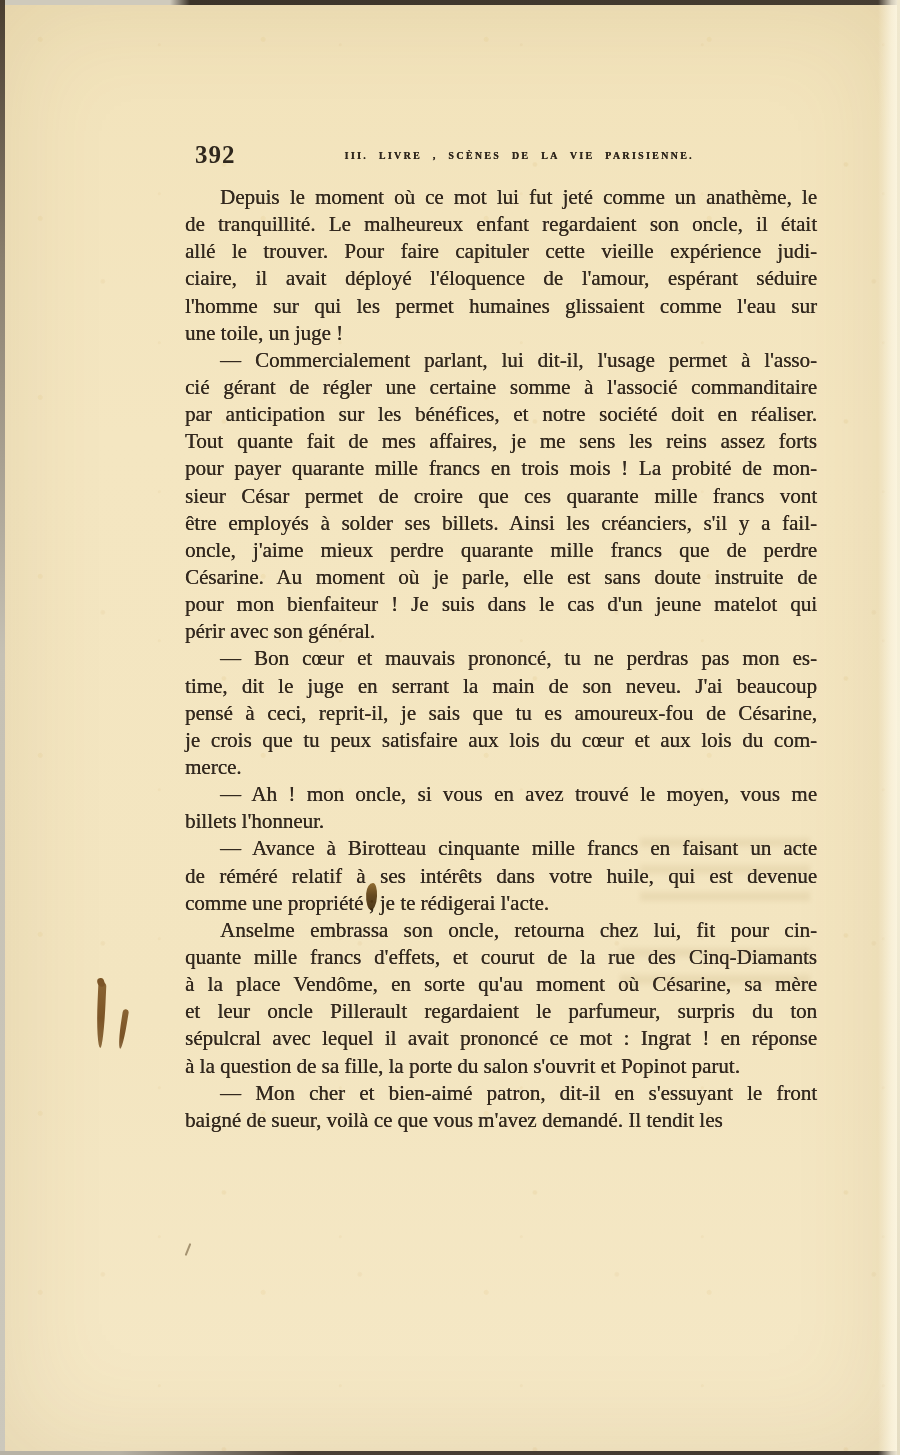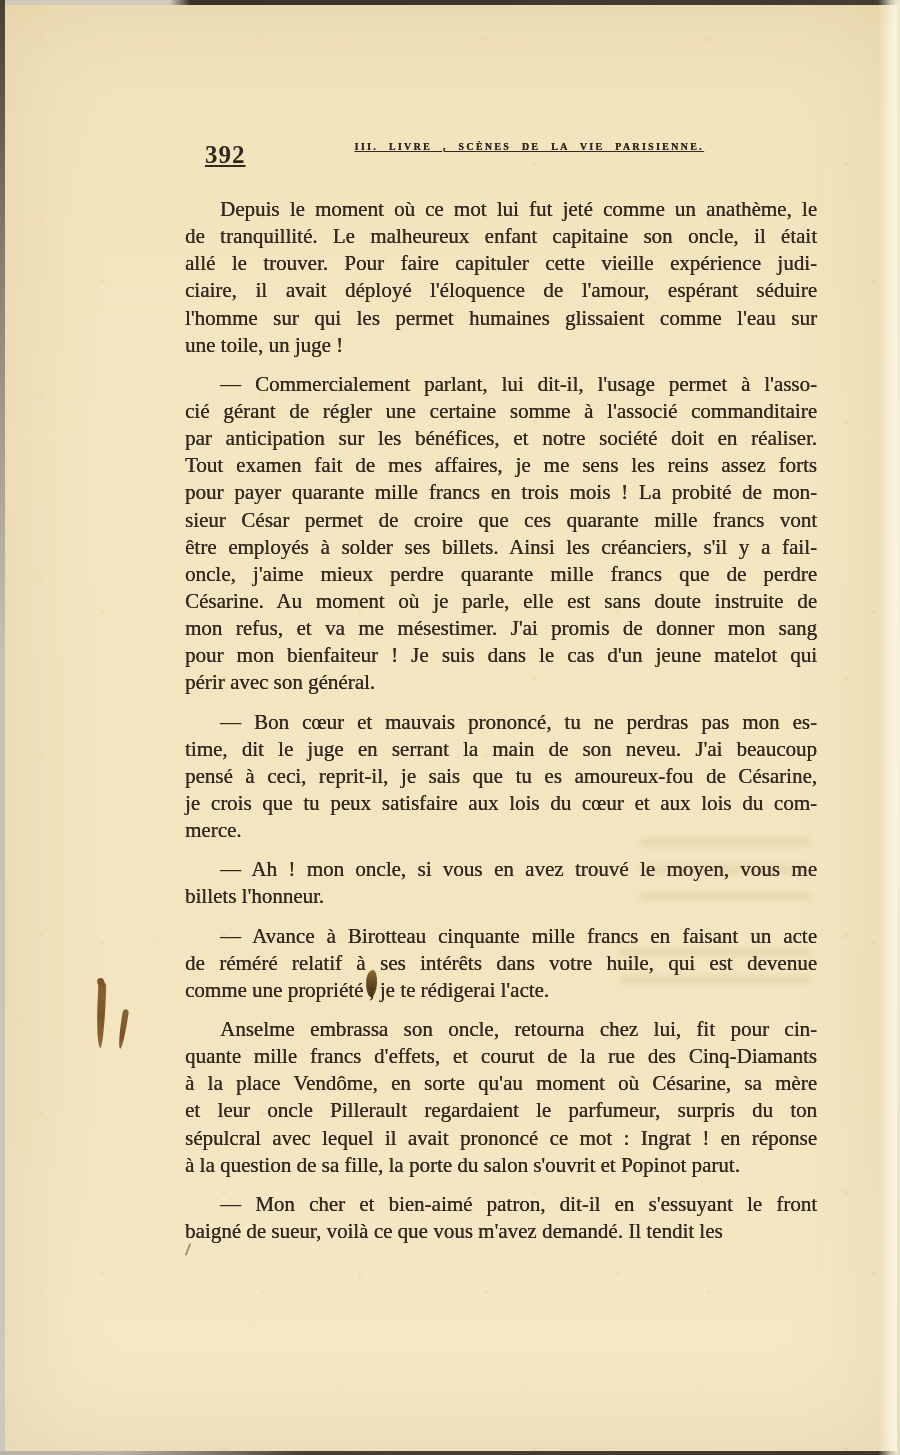--- a/index.html
+++ b/index.html
@@ -25,32 +25,32 @@
   .edge-left{position:absolute;left:0;top:0;width:5px;height:100%;
     background:linear-gradient(180deg,#4a3e30 0%,#8a7f6e 18%,#c6c1b4 45%,#ccc8bc 100%);}
   .edge-bottom{position:absolute;left:0;bottom:0;width:100%;height:4px;
     background:linear-gradient(90deg,#b7b2a5 0 120px,#4a4036 300px,#3f372e 100%);}
   .edge-right{position:absolute;right:0;top:0;width:22px;height:100%;
     background:linear-gradient(270deg,#fcf6e2 0%,rgba(252,246,226,.75) 40%,rgba(252,246,226,0) 100%);}
   .edge-right::before{content:'';position:absolute;right:0;top:0;width:3px;height:100%;
     background:linear-gradient(180deg,#efe7cd 0%,#f7f1da 50%,#e4dcc2 100%);}
 
   
-  .header{position:absolute;left:185px;top:141px;width:632px;display:flex;align-items:flex-start;text-decoration:underline;}
+  .header{position:absolute;left:175px;top:141px;width:632px;display:flex;align-items:center;}
   .page-number{font-size:25px;font-weight:700;letter-spacing:1px;margin-left:20px;color:#2f271d;}
   .running-title{flex:1;text-align:center;font-size:10px;font-weight:700;
     letter-spacing:2.3px;word-spacing:6px;padding-right:4px;color:#2f271d;
     text-shadow:.2px 0 0 currentColor;}
 
   
   .text-block{position:absolute;left:185px;top:184px;width:632px;
     font-size:21px;line-height:27.15px;color:#33291f;
     text-shadow:.25px 0 0 currentColor;}
   .line{text-align:justify;text-align-last:justify;white-space:normal;height:27.15px;overflow:visible;}
-  .line.indent{text-indent:35px;margin-top:12px;}
+  .line.indent{text-indent:35px;}
   .line.last{text-align-last:left;}
 
   
   .blot{position:relative;}
   .blot::after{content:'';position:absolute;left:-3px;top:-8px;width:11px;height:27px;
     background:linear-gradient(175deg,#8a6428 0%,#5c3f14 45%,#3f2a0c 100%);
     border-radius:58% 42% 48% 52% / 40% 48% 52% 60%;
     transform:rotate(3deg);opacity:.93;}
 
   
@@ -87,37 +87,36 @@
   <div class="ghost g2"></div>
 
   <div class="header">
     <span class="page-number">392</span>
     <span class="running-title">III. LIVRE , SCÈNES DE LA VIE PARISIENNE.</span>
   </div>
 
   <div class="text-block">
       <div>
         <div class="line indent">Depuis le moment où ce mot lui fut jeté comme un anathème, le</div>
-        <div class="line">de tranquillité. Le malheureux enfant capitaine son oncle, il était</div>
+        <div class="line">de tranquillité. Le malheureux enfant regardaient son oncle, il était</div>
         <div class="line">allé le trouver. Pour faire capituler cette vieille expérience judi-</div>
         <div class="line">ciaire, il avait déployé l'éloquence de l'amour, espérant séduire</div>
         <div class="line">l'homme sur qui les permet humaines glissaient comme l'eau sur</div>
         <div class="line last">une toile, un juge !</div>
       </div>
       <div>
         <div class="line indent">— Commercialement parlant, lui dit-il, l'usage permet à l'asso-</div>
         <div class="line">cié gérant de régler une certaine somme à l'associé commanditaire</div>
         <div class="line">par anticipation sur les bénéfices, et notre société doit en réaliser.</div>
-        <div class="line">Tout examen fait de mes affaires, je me sens les reins assez forts</div>
+        <div class="line">Tout quante fait de mes affaires, je me sens les reins assez forts</div>
         <div class="line">pour payer quarante mille francs en trois mois ! La probité de mon-</div>
         <div class="line">sieur César permet de croire que ces quarante mille francs vont</div>
         <div class="line">être employés à solder ses billets. Ainsi les créanciers, s'il y a fail-</div>
         <div class="line">oncle, j'aime mieux perdre quarante mille francs que de perdre</div>
         <div class="line">Césarine. Au moment où je parle, elle est sans doute instruite de</div>
-        <div class="line">mon refus, et va me mésestimer. J'ai promis de donner mon sang</div>
         <div class="line">pour mon bienfaiteur ! Je suis dans le cas d'un jeune matelot qui</div>
         <div class="line last">périr avec son général.</div>
       </div>
       <div>
         <div class="line indent">— Bon cœur et mauvais prononcé, tu ne perdras pas mon es-</div>
         <div class="line">time, dit le juge en serrant la main de son neveu. J'ai beaucoup</div>
         <div class="line">pensé à ceci, reprit-il, je sais que tu es amoureux-fou de Césarine,</div>
         <div class="line">je crois que tu peux satisfaire aux lois du cœur et aux lois du com-</div>
         <div class="line last">merce.</div>
       </div>

